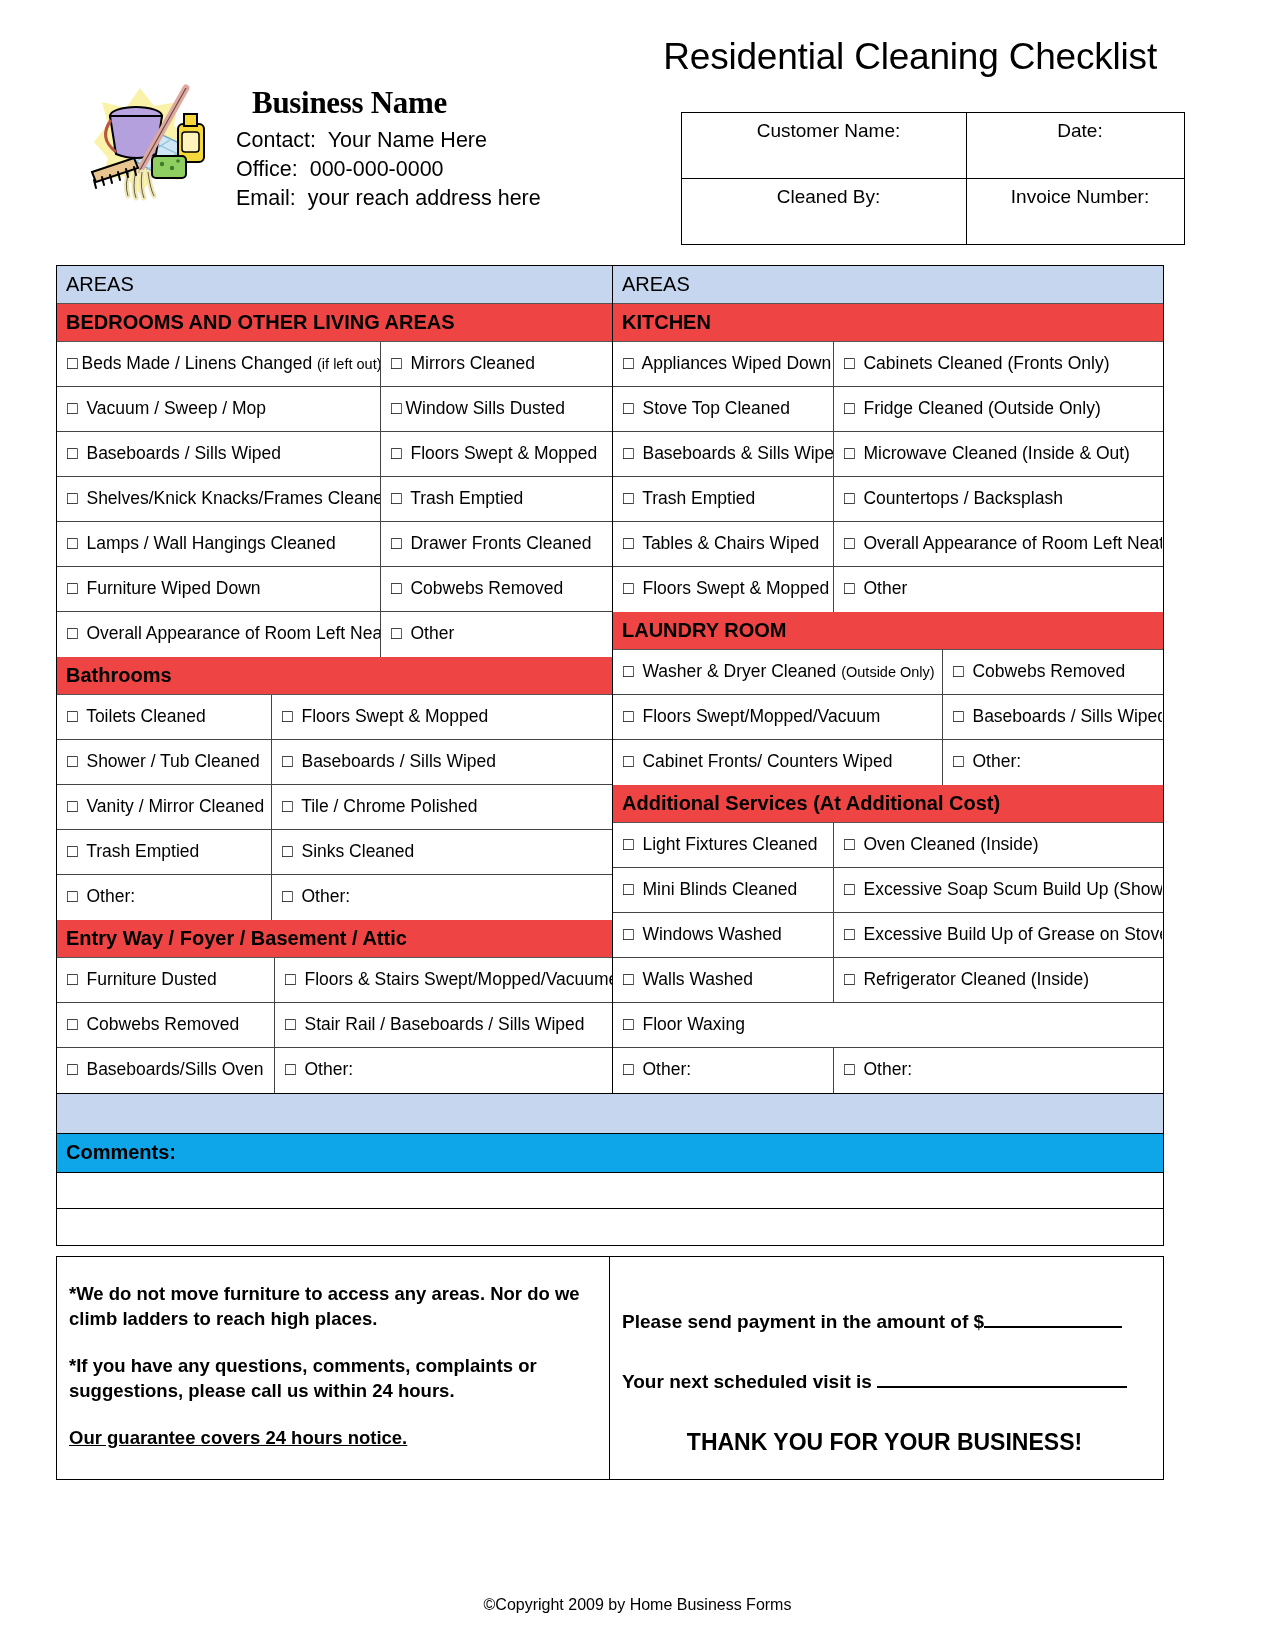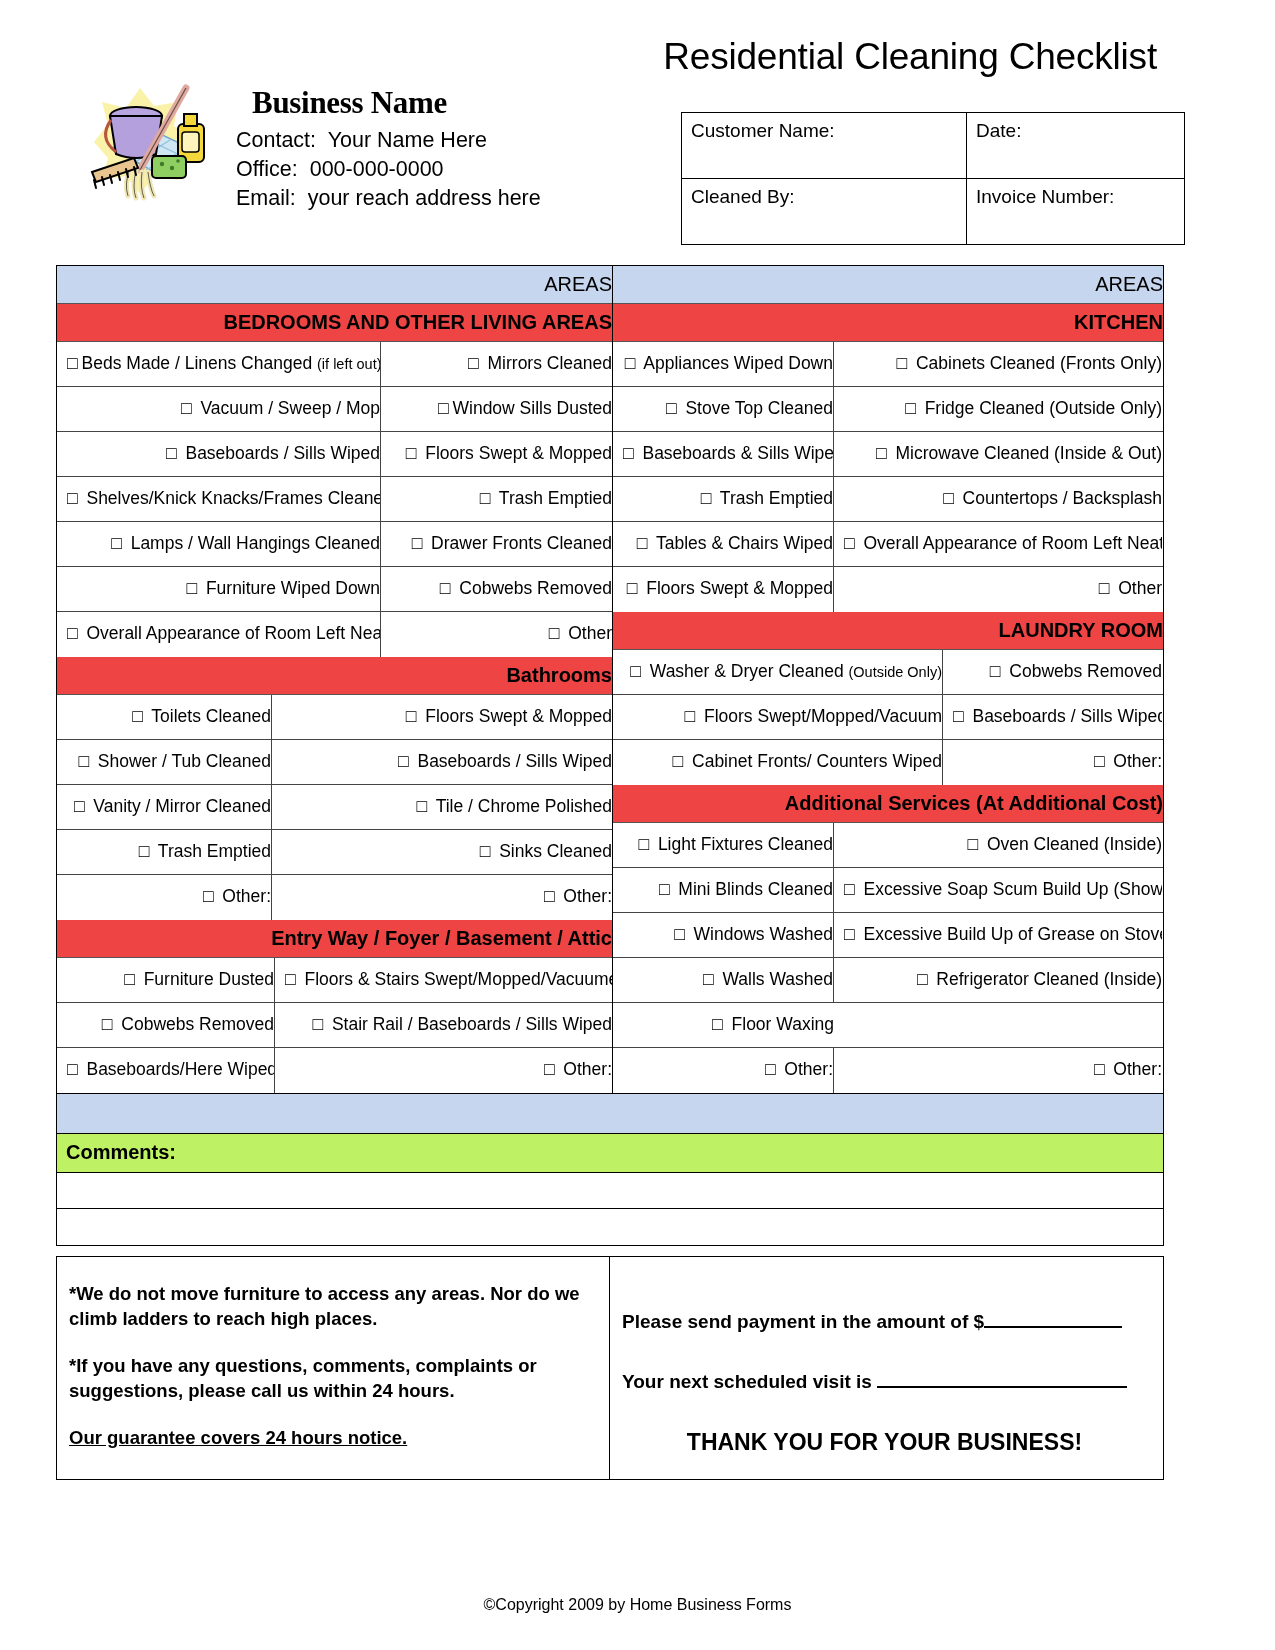--- a/index.html
+++ b/index.html
@@ -63,33 +63,34 @@
     width: 483px;
     border-collapse: collapse;
     table-layout: fixed;
   }
   .info-table td {
     border: 1px solid #000;
     height: 58px;
     vertical-align: top;
     padding: 7px 0 0 9px;
     font-size: 19px;
+    text-align: center;
   }
   .info-table .c1 { width: 275px; }
   .info-table .c2 { width: 208px; }
 
   
   .main {
     position: absolute;
     left: 56px; top: 265px;
     width: 1108px;
     border: 1px solid #000;
     box-sizing: border-box;
   }
-  .cols { display: flex; text-align: right; }
+  .cols { display: flex; }
   .col-left  { width: 556px; box-sizing: border-box; border-right: 1px solid #000; }
   .col-right { width: 550px; box-sizing: border-box; }
 
   .bar {
     box-sizing: border-box;
     height: 38px;
     line-height: 36px;
     padding-left: 9px;
     border-bottom: 1px solid #555;
     font-size: 20px;
@@ -134,21 +135,21 @@
   .blue-spacer {
     height: 41px;
     background: #c6d6ee;
     border-top: 1px solid #000;
     border-bottom: 1px solid #000;
     box-sizing: border-box;
   }
   .comments-bar {
     height: 39px;
     line-height: 37px;
-    background: #bef264;
+    background: #0ea5e9;
     font-weight: bold;
     font-size: 20px;
     padding-left: 9px;
     border-bottom: 1px solid #000;
     box-sizing: border-box;
   }
   .comment-line {
     height: 36px;
     border-bottom: 1px solid #000;
     box-sizing: border-box;
@@ -343,21 +344,21 @@
         <div class="rows">
           <div class="row">
             <div class="cell lw-e"><span class="box">□</span> <span>Furniture Dusted</span></div>
             <div class="cell lw-f"><span class="box">□</span> <span>Floors &amp; Stairs Swept/Mopped/Vacuumed</span></div>
           </div>
           <div class="row">
             <div class="cell lw-e"><span class="box">□</span> <span>Cobwebs Removed</span></div>
             <div class="cell lw-f"><span class="box">□</span> <span>Stair Rail / Baseboards / Sills Wiped</span></div>
           </div>
           <div class="row">
-            <div class="cell lw-e"><span class="box">□</span> <span>Baseboards/Here Wiped</span></div>
+            <div class="cell lw-e"><span class="box">□</span> <span>Baseboards/Sills Oven</span></div>
             <div class="cell lw-f"><span class="box">□</span> <span>Other:</span></div>
           </div>
         </div>
       </div>
 
       <div class="col-right">
         <div class="bar bar-areas">AREAS</div>
 
         <div class="bar bar-sect">KITCHEN</div>
         <div class="rows">

